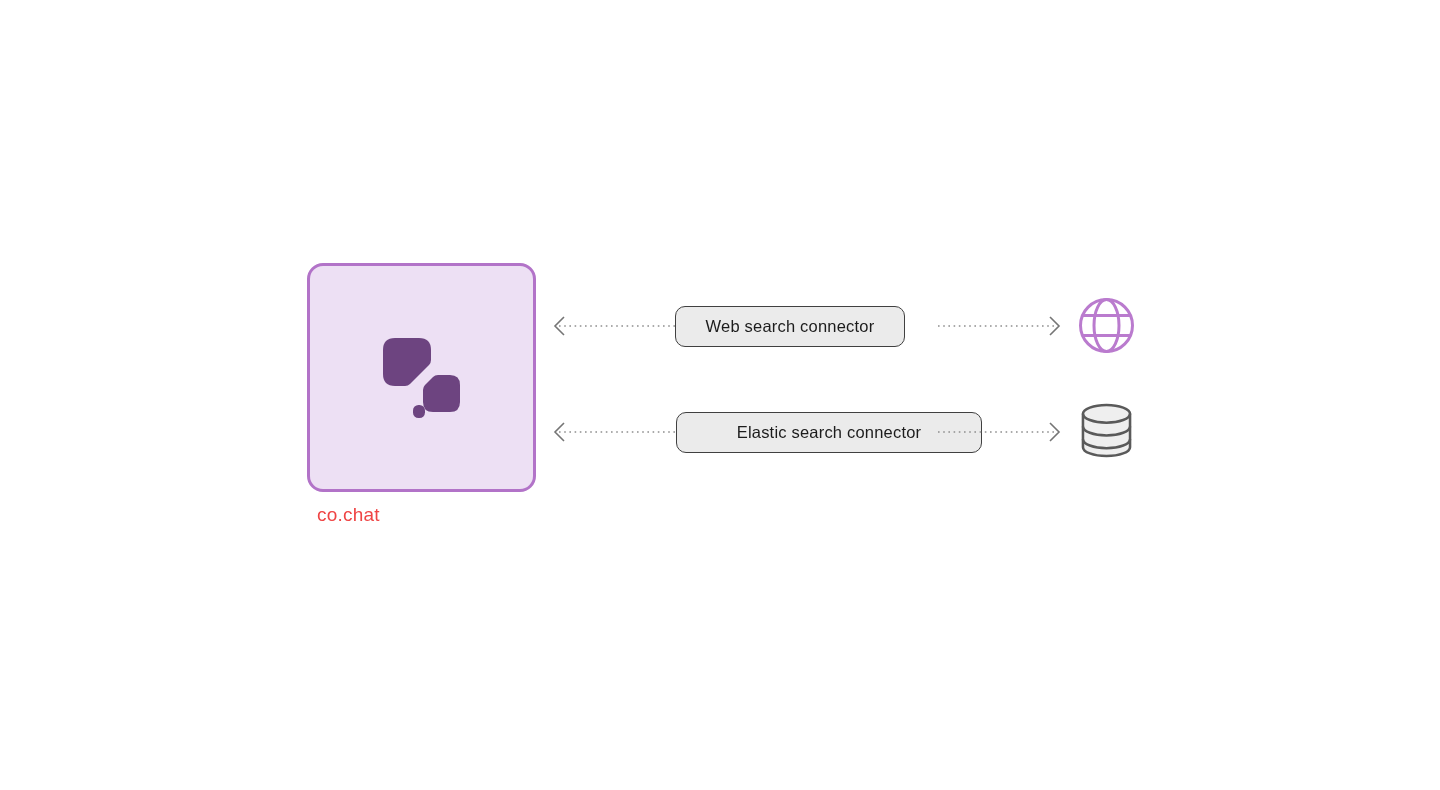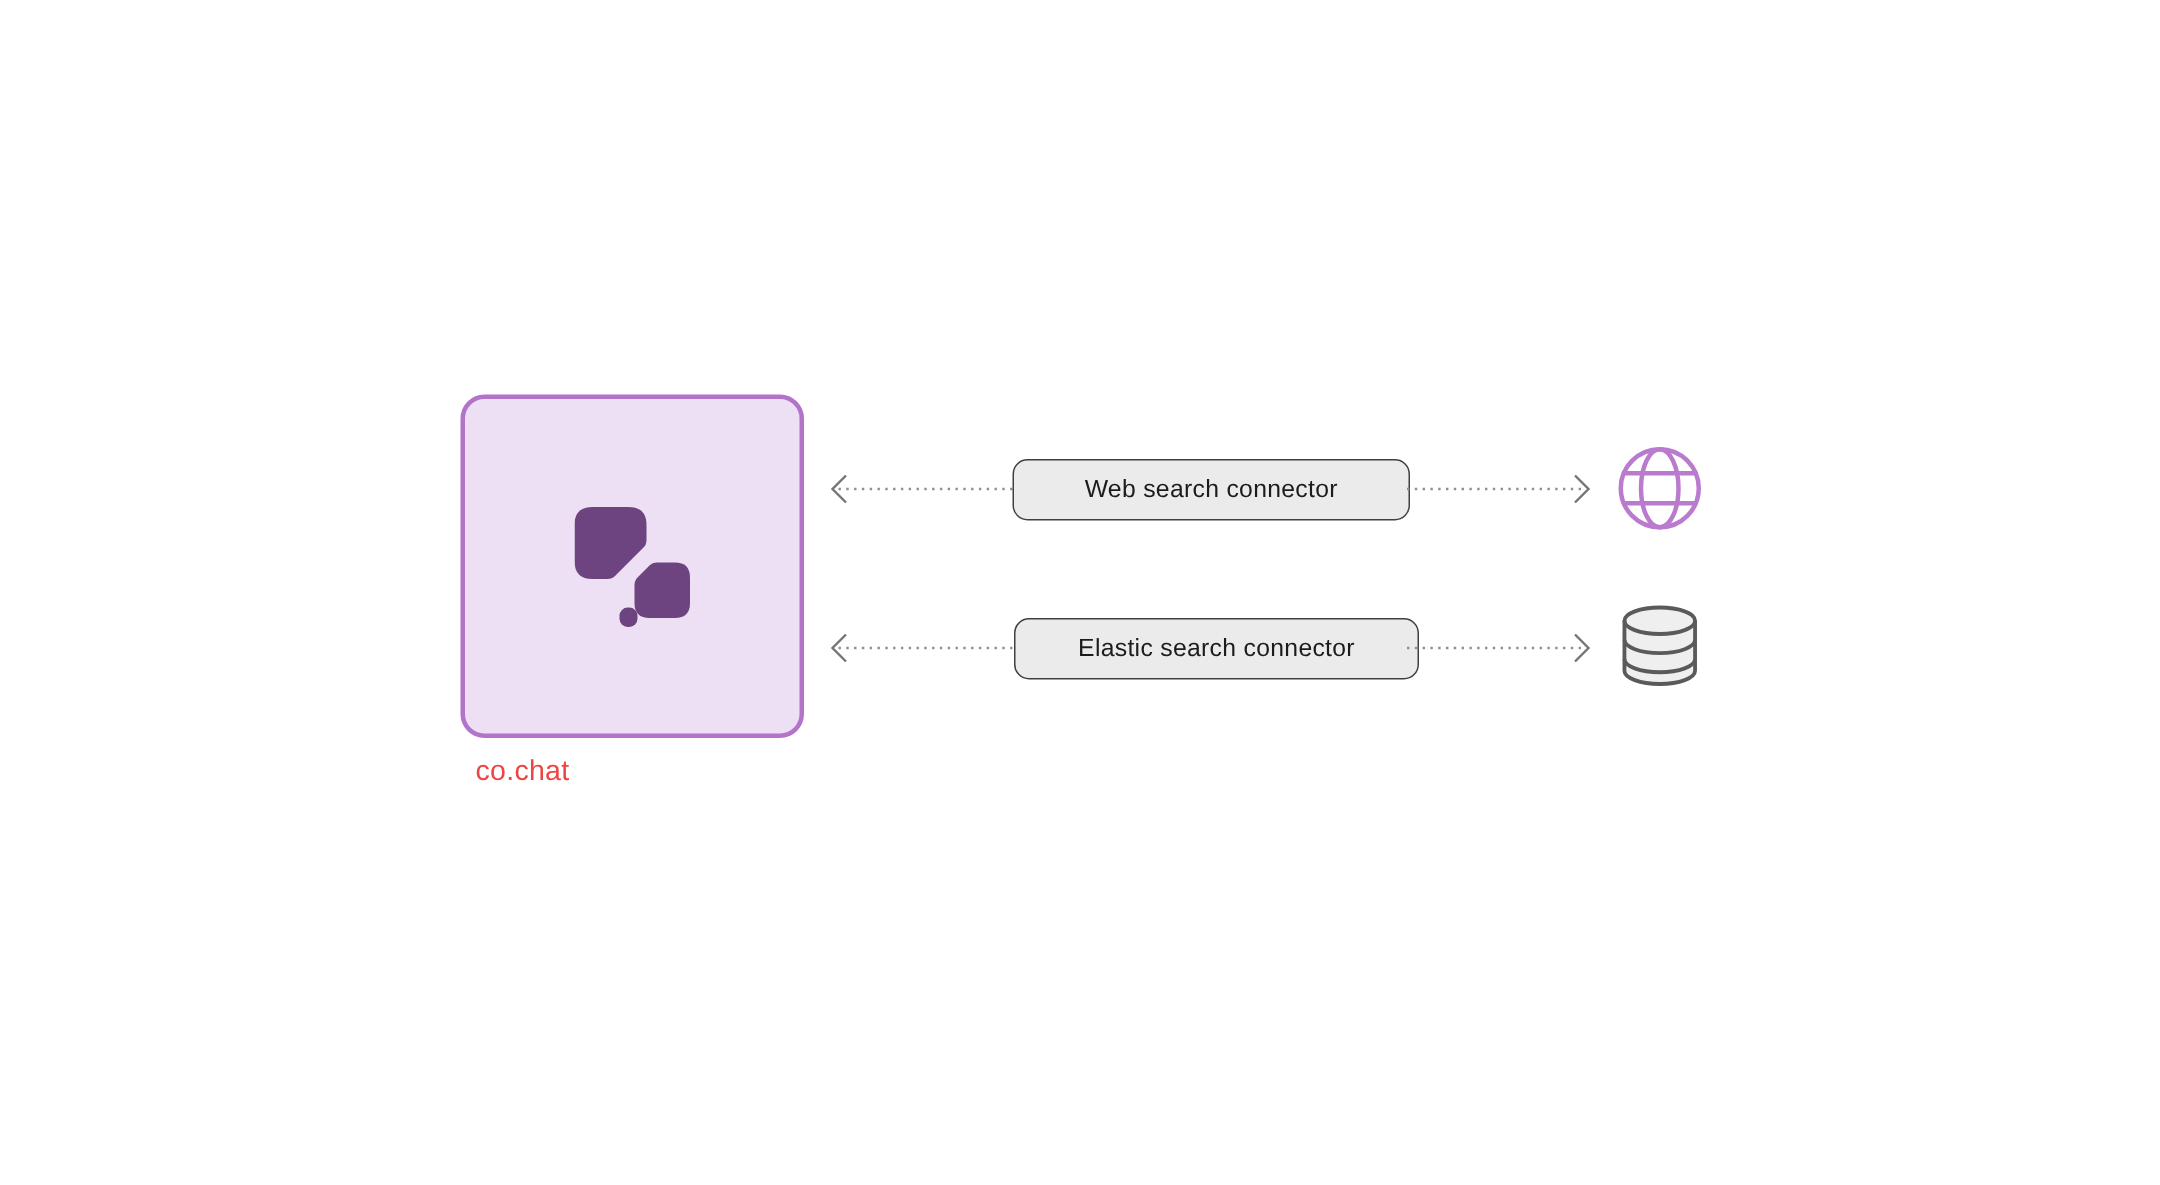--- a/index.html
+++ b/index.html
@@ -20,29 +20,29 @@
     display: flex; align-items: center; justify-content: center;
   }
   .node-label {
     position: absolute; left: 317px; top: 504px;
     font-size: 19px; color: #ef4444; letter-spacing: 0.2px;
   }
 
   
   .pill {
     position: absolute;
-    width: 265px; height: 41px;
+    width: 230px; height: 41px;
     background: #EBEBEB;
     border: 1.5px solid #404040;
     border-radius: 10px;
     display: flex; align-items: center; justify-content: center;
     font-size: 16.5px; color: #1c1c1c; letter-spacing: 0.2px;
   }
   .pill.r1 { left: 675px; top: 306px; }
-  .pill.r2 { left: 676px; top: 412px; width: 270px; }
+  .pill.r2 { left: 676px; top: 412px; width: 306px; }
 
   
   .arrow { position: absolute; height: 24px; }
   .arrow.left  { left: 552px; width: 126px; }
   .arrow.right { left: 938px; width: 124px; }
   .arrow.r1 { top: 314px; }
   .arrow.r2 { top: 420px; }
 
   
   .endpoint { position: absolute; }

